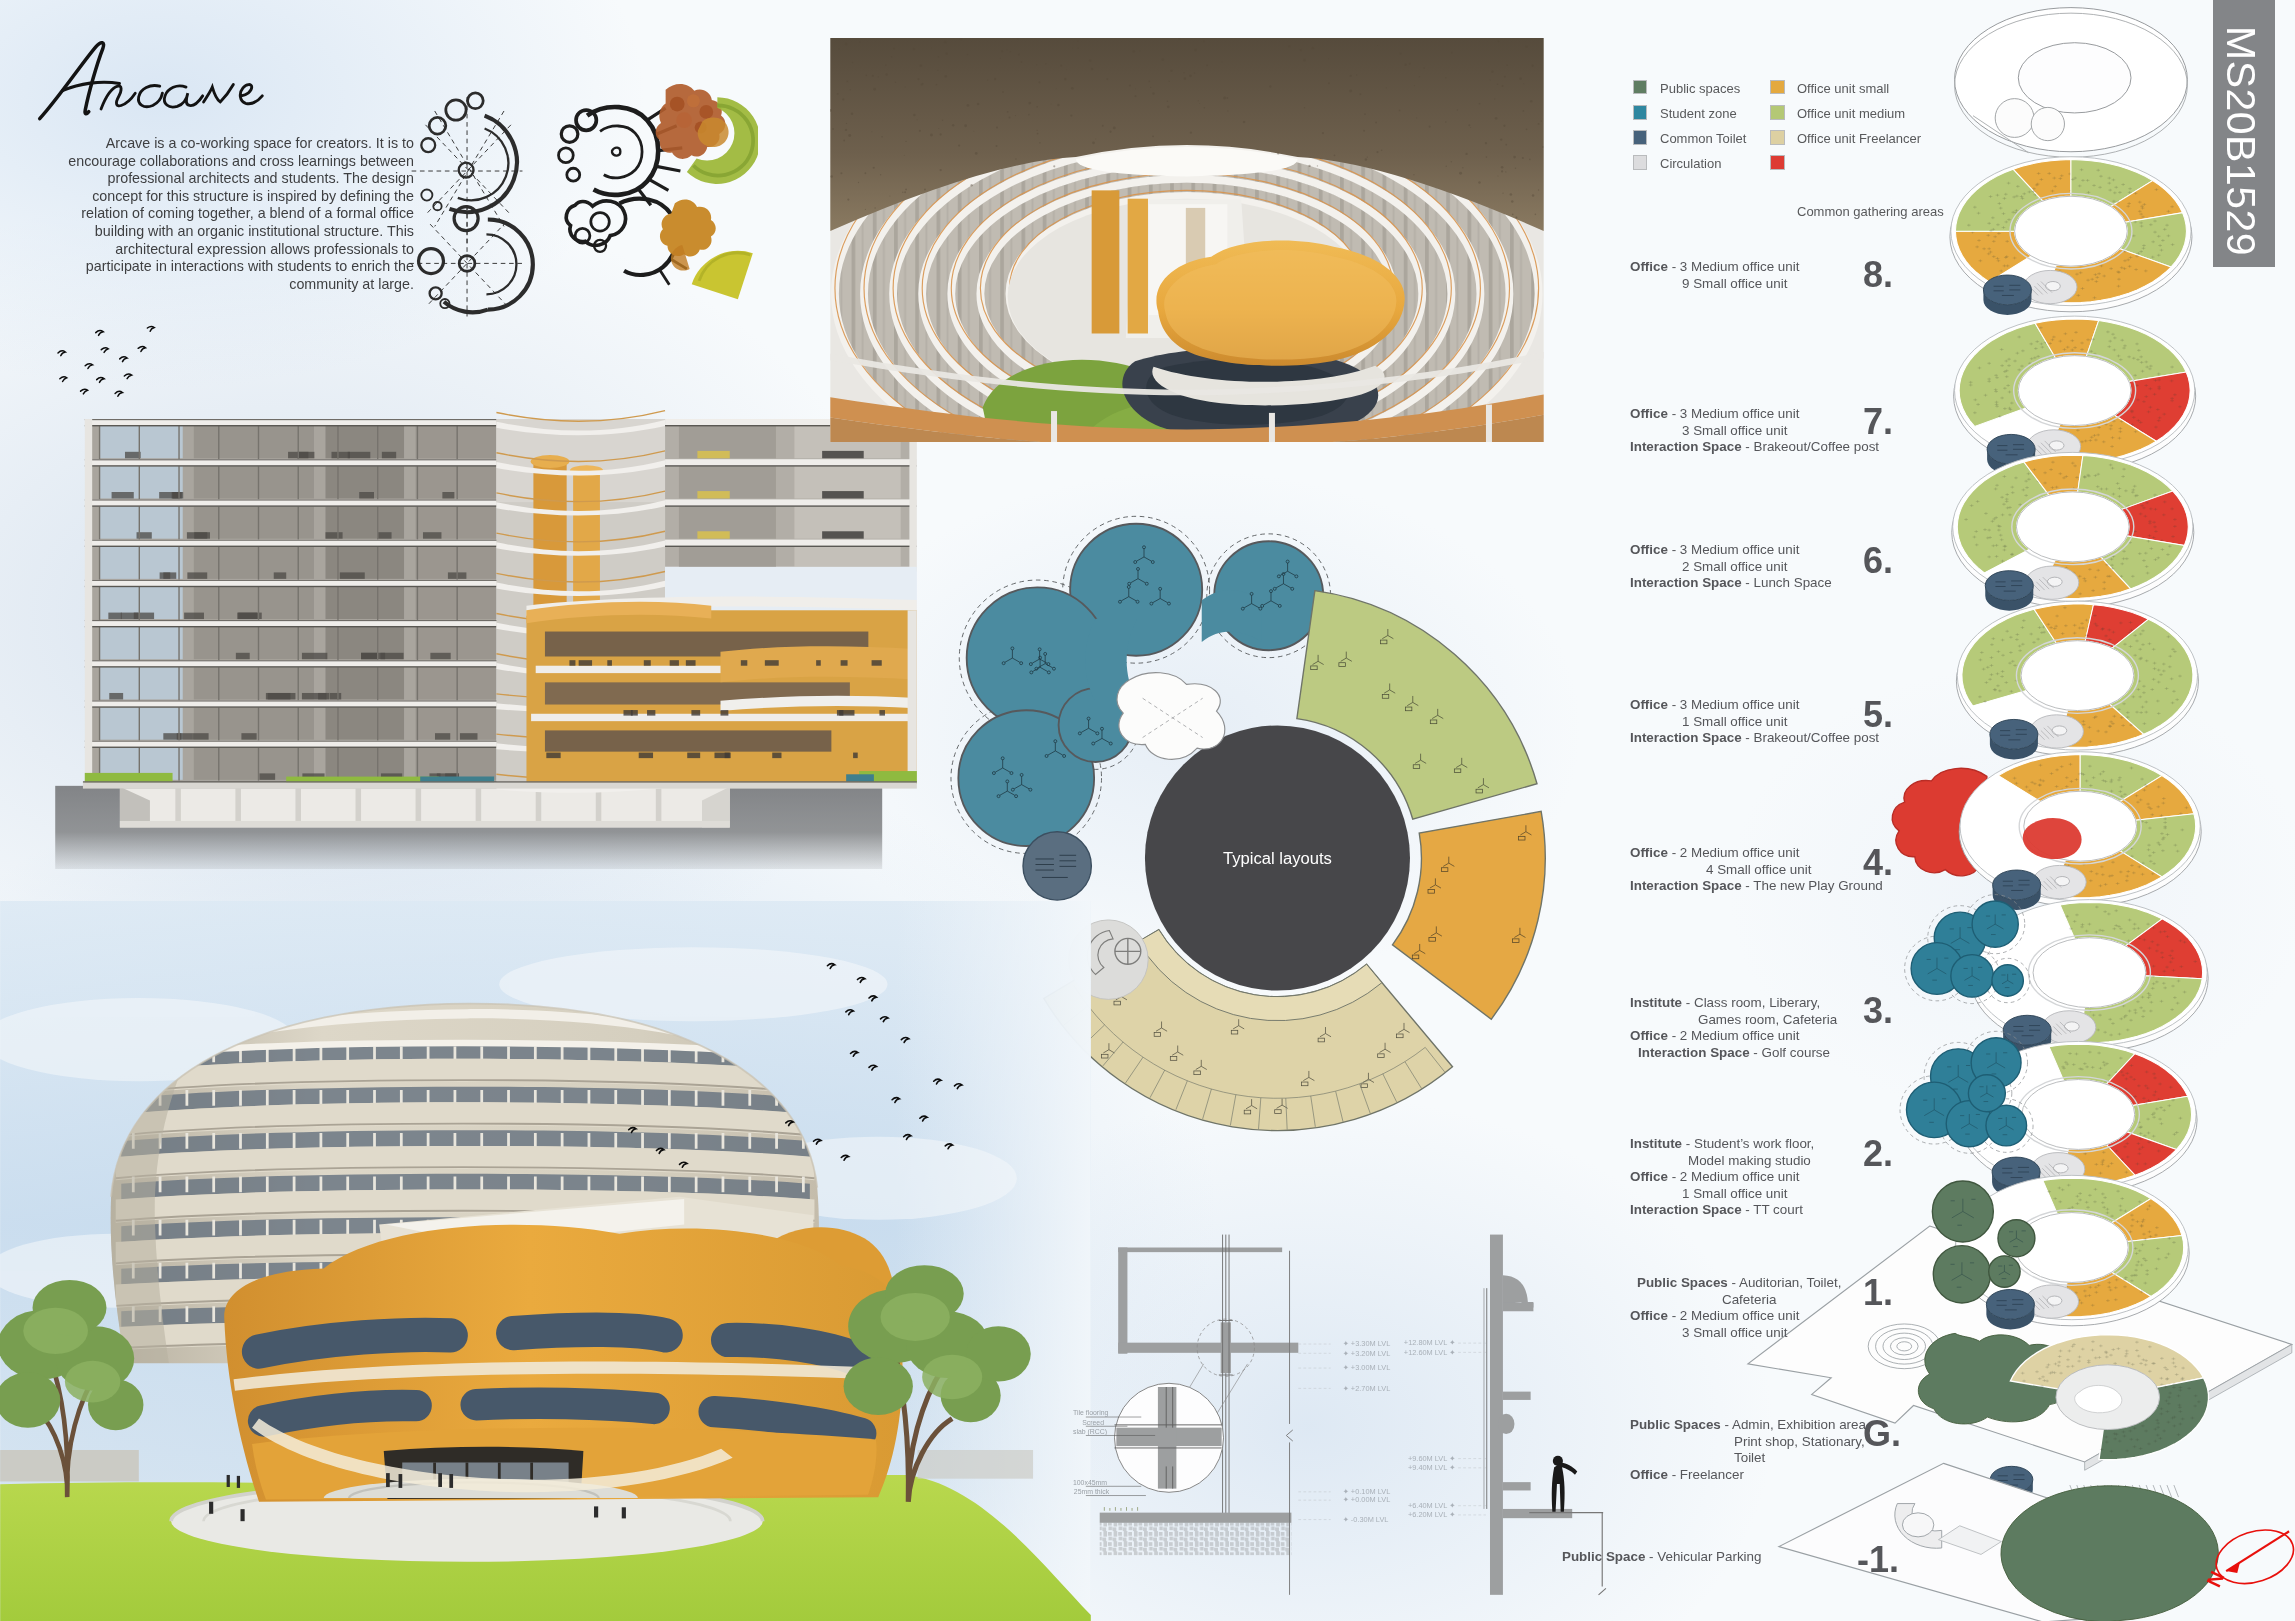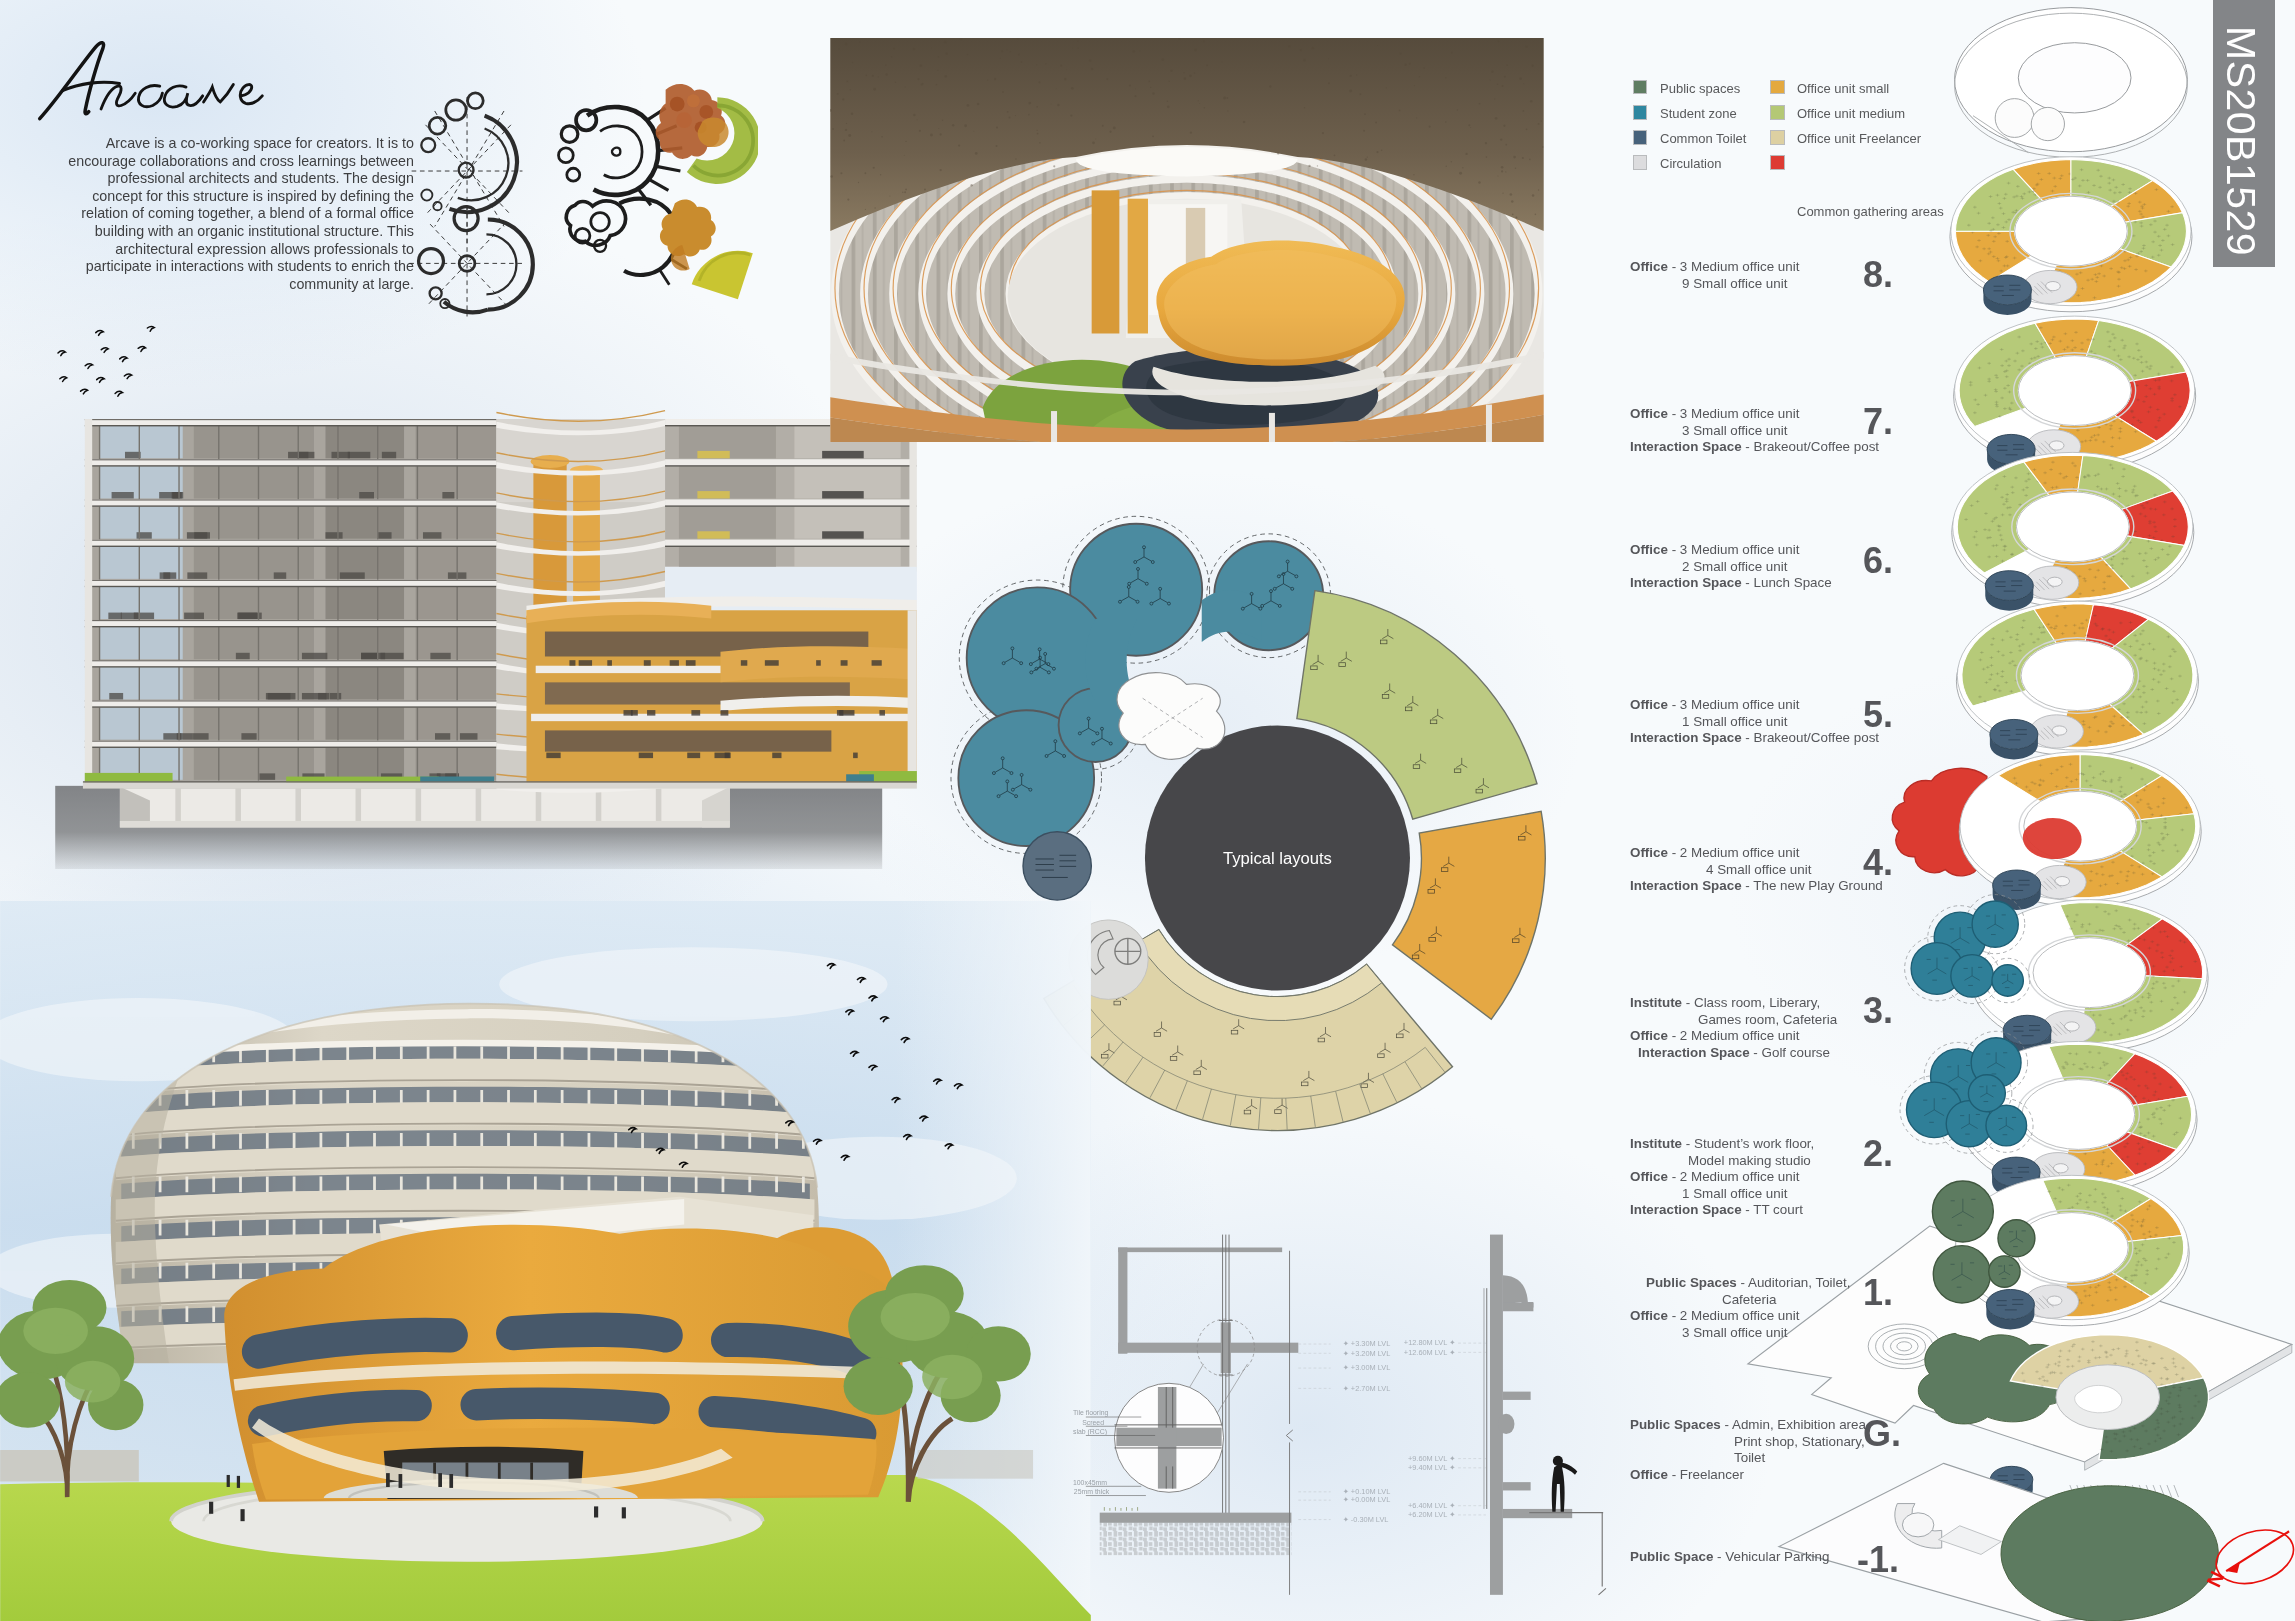--- a/index.html
+++ b/index.html
@@ -370,32 +370,32 @@
       <div style="margin-left:8px;"><b>Interaction Space</b> - Golf course</div>
     </div>
 <div class="abs lbl" style="left:1630px;top:1136px;white-space:nowrap;">
       <div style="margin-left:0px;"><b>Institute</b> - Student’s work floor,</div>
       <div style="margin-left:58px;">Model making studio</div>
       <div style="margin-left:0px;"><b>Office</b> - 2 Medium office unit</div>
       <div style="margin-left:52px;">1 Small office unit</div>
       <div style="margin-left:0px;"><b>Interaction Space</b> - TT court</div>
     </div>
 <div class="abs lbl" style="left:1630px;top:1275px;white-space:nowrap;">
-      <div style="margin-left:16px;"><b>Public Spaces</b> - Auditorian, Toilet,</div>
+      <div style="margin-left:7px;"><b>Public Spaces</b> - Auditorian, Toilet,</div>
       <div style="margin-left:92px;">Cafeteria</div>
       <div style="margin-left:0px;"><b>Office</b> - 2 Medium office unit</div>
       <div style="margin-left:52px;">3 Small office unit</div>
     </div>
 <div class="abs lbl" style="left:1630px;top:1417px;white-space:nowrap;">
       <div style="margin-left:0px;"><b>Public Spaces</b> - Admin, Exhibition area,</div>
       <div style="margin-left:104px;">Print shop, Stationary,</div>
       <div style="margin-left:104px;">Toilet</div>
       <div style="margin-left:0px;"><b>Office</b> - Freelancer</div>
     </div>
-<div class="abs lbl" style="left:1630px;top:1549px;white-space:nowrap;">
+<div class="abs lbl" style="left:1562px;top:1549px;white-space:nowrap;">
       <div style="margin-left:0px;"><b>Public Space</b> - Vehicular Parking</div>
     </div>
 
 <div class="abs num" style="left:1863px;top:254px;">8.</div>
 <div class="abs num" style="left:1863px;top:401px;">7.</div>
 <div class="abs num" style="left:1863px;top:540px;">6.</div>
 <div class="abs num" style="left:1863px;top:694px;">5.</div>
 <div class="abs num" style="left:1863px;top:842px;">4.</div>
 <div class="abs num" style="left:1863px;top:990px;">3.</div>
 <div class="abs num" style="left:1863px;top:1133px;">2.</div>

